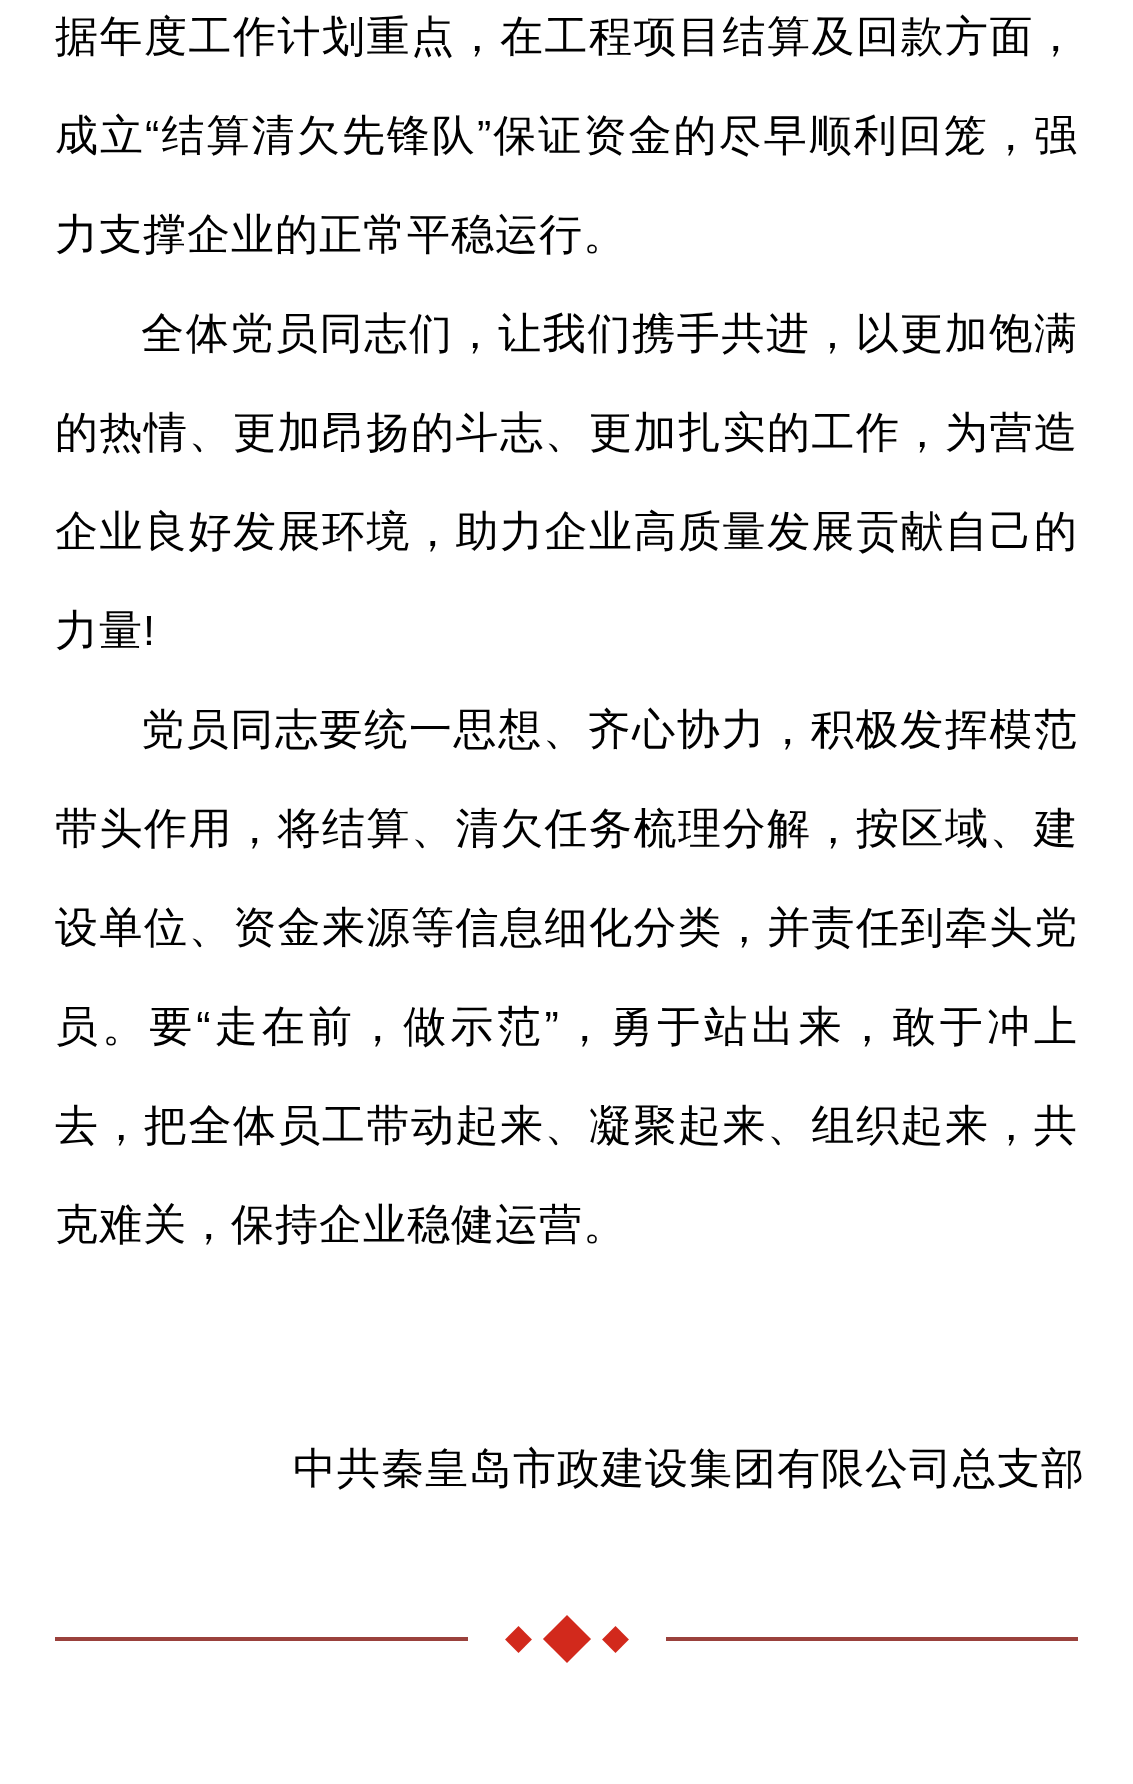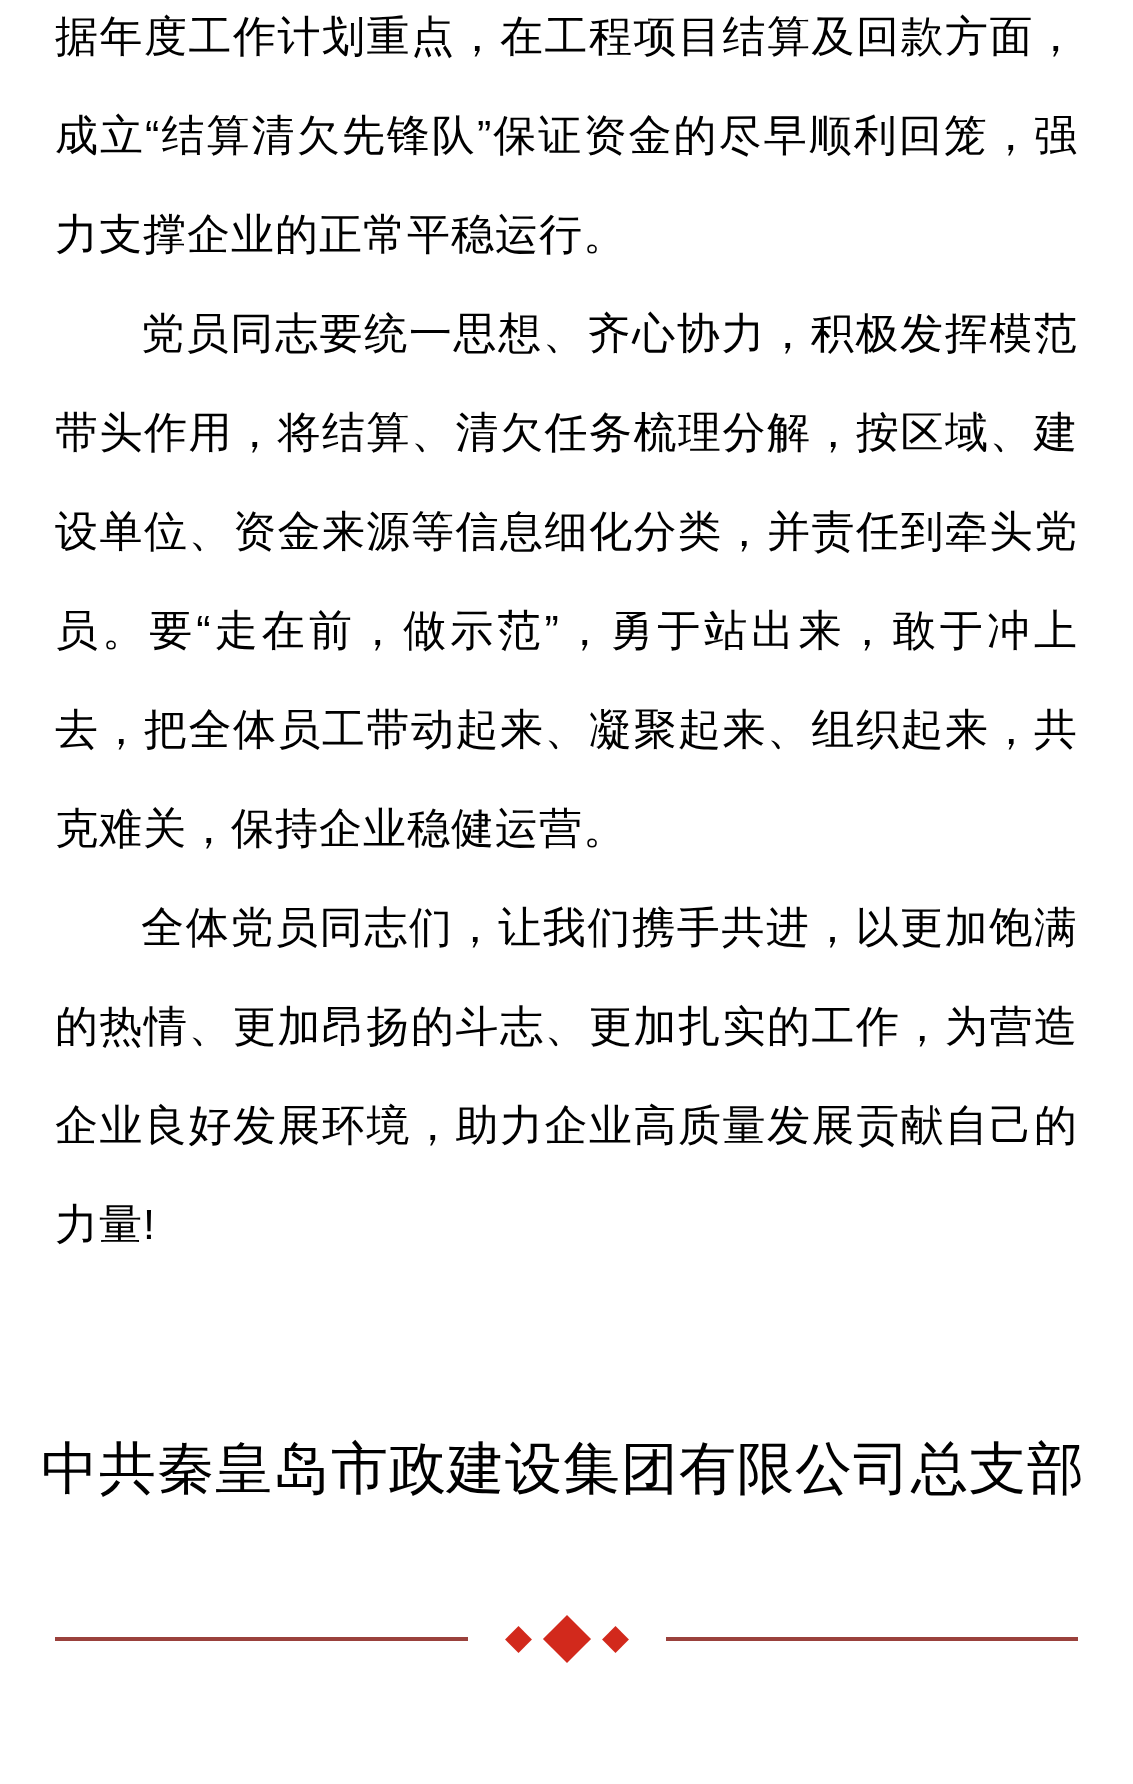--- a/index.html
+++ b/index.html
@@ -25,21 +25,21 @@
     letter-spacing:1px;
     text-align:justify;
     text-justify:inter-ideograph;
   }
   .para{ margin:0; }
   .para.indent{ text-indent:2em; }
   .signature{
     margin-top:155px;
     padding-right:48px;
     text-align:right;
-    font-size:57px;
+    font-size:43px;
     line-height:78px;
     letter-spacing:1px;
   }
   .divider{
     margin-top:108px;
     height:48px;
     padding:0 55px;
     display:flex;
     align-items:center;
   }
@@ -59,22 +59,22 @@
     transform:rotate(45deg);
   }
   .diamond.small{ width:19px; height:19px; margin:0 11px; }
   .diamond.large{ width:34px; height:34px; margin:0 11px; }
 </style>
 </head>
 <body>
 
 <main class="article">
   <p class="para">据年度工作计划重点，在工程项目结算及回款方面，成立“结算清欠先锋队”保证资金的尽早顺利回笼，强力支撑企业的正常平稳运行。</p>
+  <p class="para indent">全体党员同志们，让我们携手共进，以更加饱满的热情、更加昂扬的斗志、更加扎实的工作，为营造企业良好发展环境，助力企业高质量发展贡献自己的力量!</p>
   <p class="para indent">党员同志要统一思想、齐心协力，积极发挥模范带头作用，将结算、清欠任务梳理分解，按区域、建设单位、资金来源等信息细化分类，并责任到牵头党员。要“走在前，做示范”，勇于站出来，敢于冲上去，把全体员工带动起来、凝聚起来、组织起来，共克难关，保持企业稳健运营。</p>
-  <p class="para indent">全体党员同志们，让我们携手共进，以更加饱满的热情、更加昂扬的斗志、更加扎实的工作，为营造企业良好发展环境，助力企业高质量发展贡献自己的力量!</p>
 </main>
 
 <div class="signature">
   <div class="sig-line">中共秦皇岛市政建设集团有限公司总支部</div>
 </div>
 
 <div class="divider">
   <span class="rule"></span>
   <span class="diamonds">
     <span class="diamond small"></span>

